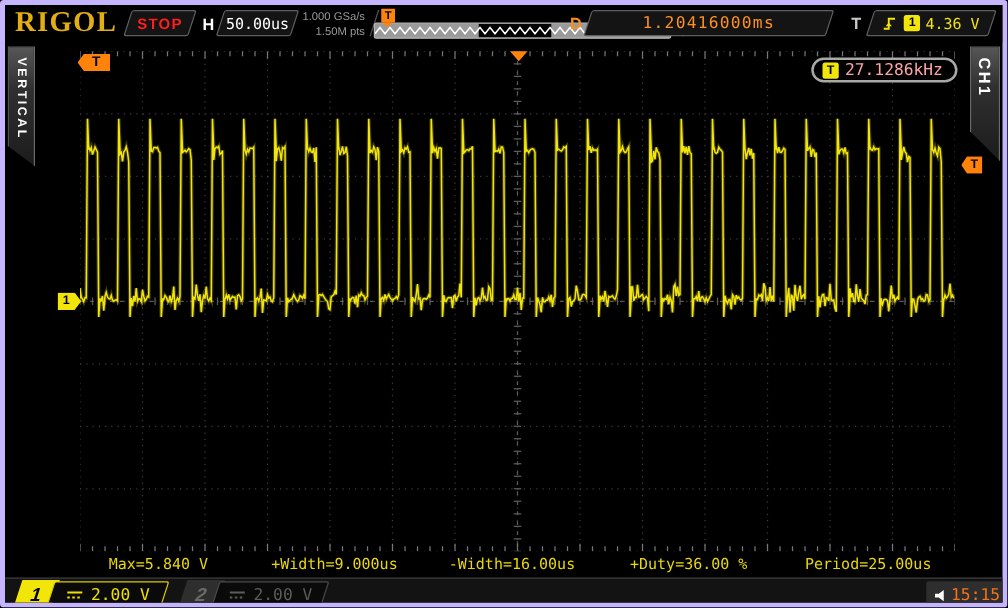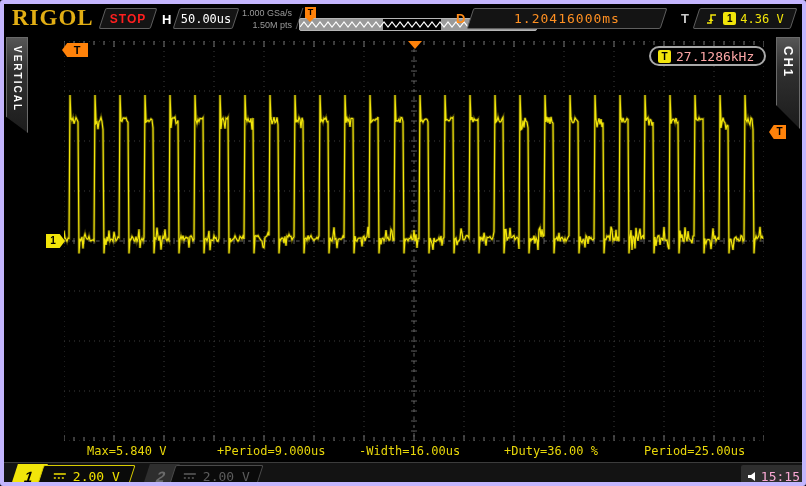--- a/index.html
+++ b/index.html
@@ -54,21 +54,21 @@
   .chnum{position:absolute;top:1px;width:30px;height:24px;transform:skewX(-18deg);font-weight:bold;font-size:15px;display:flex;align-items:center;justify-content:center;}
   .chbox{position:absolute;top:2px;height:22px;background:#0a0a0a;transform:skewX(-18deg);border-radius:2px;display:flex;align-items:center;justify-content:center;gap:6px;}
   .chbox .in{transform:skewX(18deg);display:flex;align-items:center;gap:6px;}
   .ch1num{left:10px;background:#f2e50a;color:#000;}
   .ch1box{left:36px;width:92px;border:1px solid #d8cc00;}
   .ch1box .scale{color:#f0e000;}
   .ch2num{left:142px;background:#2e2e2e;color:#6a6a6a;}
   .ch2box{left:168px;width:88px;border:1px solid #4a4a4a;}
   .ch2box .scale{color:#5c5c5c;}
   .scale{font-family:"DejaVu Sans Mono",monospace;font-size:13px;}
-  .clock{position:absolute;left:737px;top:2px;width:64px;height:22px;background:#2e2e2e;border-radius:2px;display:flex;align-items:center;justify-content:flex-end;gap:3px;padding:0 5px;color:#f9a8d4;font-size:13px;font-family:"DejaVu Sans Mono",monospace;}
+  .clock{position:absolute;left:737px;top:2px;width:64px;height:22px;background:#2e2e2e;border-radius:2px;display:flex;align-items:center;justify-content:flex-end;gap:3px;padding:0 5px;color:#f97316;font-size:13px;font-family:"DejaVu Sans Mono",monospace;}
 </style>
 </head>
 <body>
 
 <div id="screen">
 
   <div class="topbar">
     <div class="logo">RIGOL</div>
 
     <div class="badge stop-badge">
@@ -422,21 +422,21 @@
 
     <div class="freqbox">
       <span class="chip">T</span>
       <span class="freq-text">27.1286kHz</span>
     </div>
 
     <div class="gnd-marker">1</div>
     <div class="trigT-marker">T</div>
 
     <div class="meas" style="left:43px">Max=5.840 V</div>
-    <div class="meas" style="left:173px">+Period=9.000us</div>
+    <div class="meas" style="left:173px">+Width=9.000us</div>
     <div class="meas" style="left:315px">-Width=16.00us</div>
     <div class="meas" style="left:460px">+Duty=36.00 %</div>
     <div class="meas" style="left:600px">Period=25.00us</div>
   </div>
 
   <div class="bottombar">
     <div class="chnum ch1num">1</div>
     <div class="chbox ch1box">
       <div class="in">
         <svg width="14" height="9">

